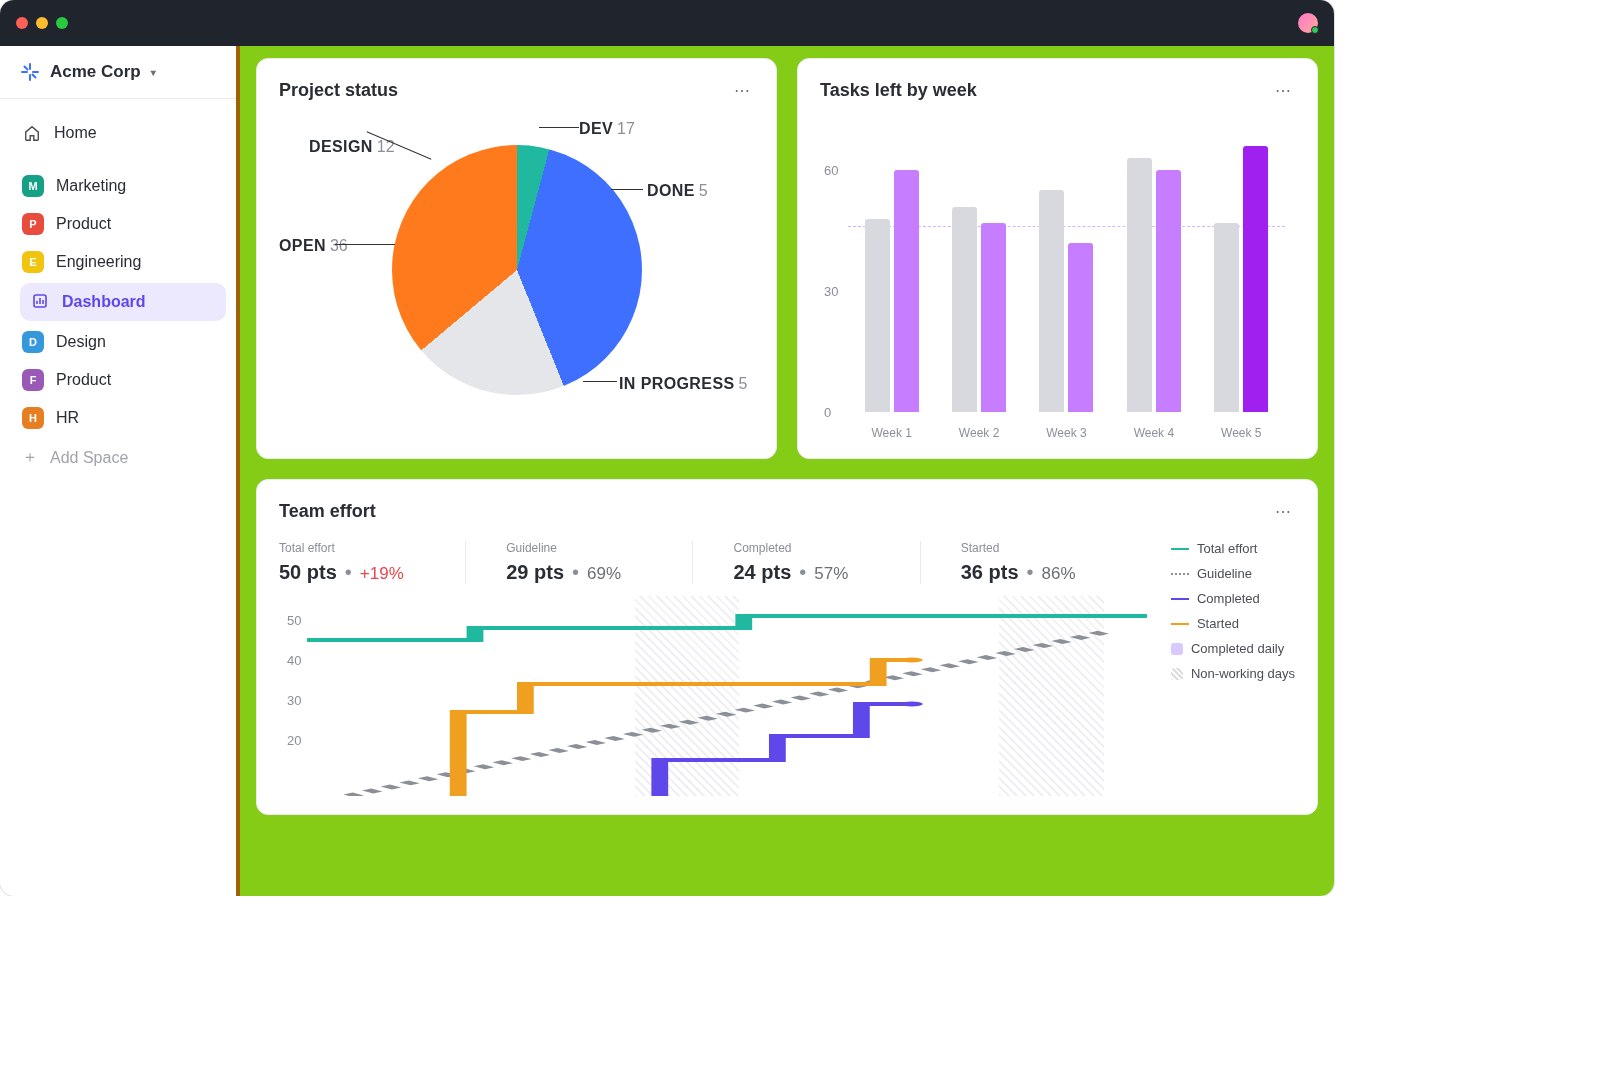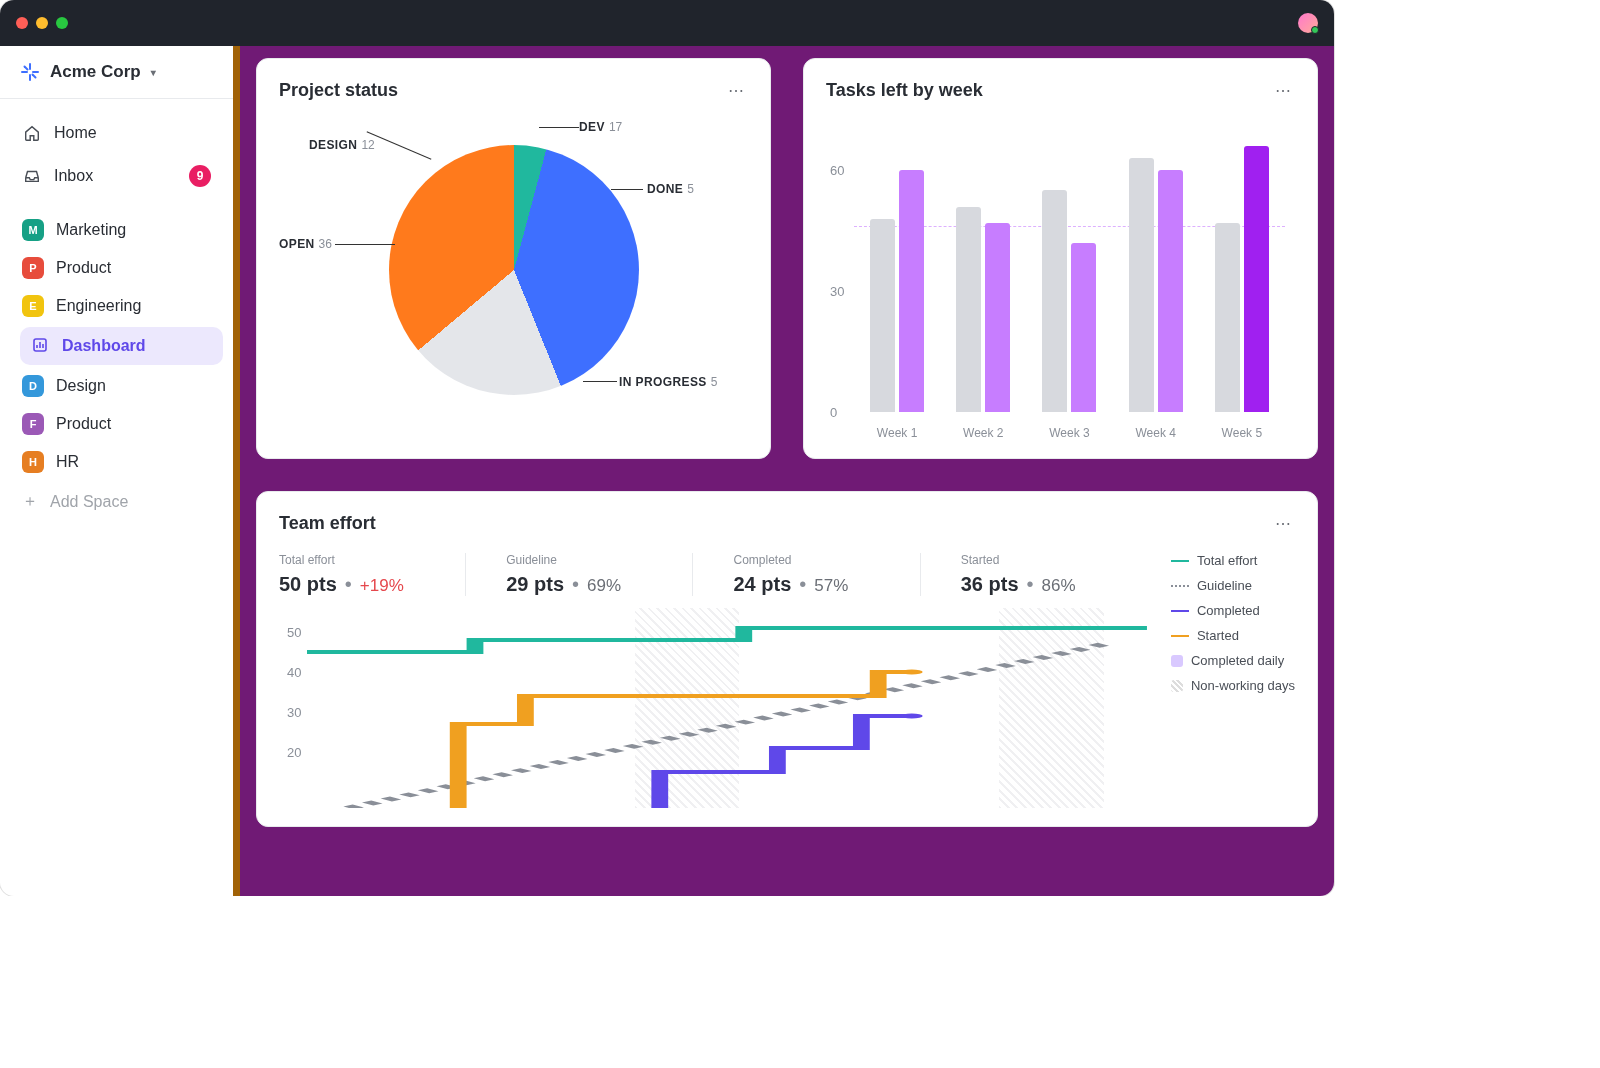--- a/index.html
+++ b/index.html
@@ -5,44 +5,44 @@
 * { margin: 0; padding: 0; box-sizing: border-box; }
 body { font-family: -apple-system, BlinkMacSystemFont, "Segoe UI", Helvetica, Arial, sans-serif; background: #fff; color: #292d34; overflow: hidden; }
 .window { width: 1334px; height: 896px; border-radius: 14px; overflow: hidden; display: flex; flex-direction: column; box-shadow: 0 0 0 1px #e0e0e0; }
 .titlebar { height: 46px; background: #20242c; display: flex; align-items: center; padding: 0 16px; justify-content: space-between; }
 .traffic { display: flex; gap: 8px; }
 .dot { width: 12px; height: 12px; border-radius: 50%; }
 .red{background:#ff5f57}.yellow{background:#ffbd2e}.green{background:#28c840}
 .avatar { width: 20px; height: 20px; border-radius: 50%; background: linear-gradient(135deg,#f7c 0,#fa9 100%); position: relative; }
 .avatar::after { content:''; position:absolute; width:6px; height:6px; background:#34c759; border-radius:50%; bottom:-1px; right:-1px; border:1px solid #20242c;}
 .body { display: flex; height: calc(100% - 46px); }
-.sidebar { width: 240px; border-right: 7px solid #a16207; display: flex; flex-direction: column; padding: 0; }
+.sidebar { width: 240px; border-right: 4px solid #a16207; display: flex; flex-direction: column; padding: 0; }
 .org { display:flex; align-items:center; gap:10px; padding:16px 20px; font-weight:700; font-size:17px; border-bottom:1px solid #e8eaed;}
 .org .chev { color:#6b6f76; font-size:10px; }
 .org-logo { width:20px; height:20px; display:flex; align-items:center; justify-content:center; }
 .nav { padding: 14px 10px; display:flex; flex-direction:column; gap:2px;}
 .nav-item { display:flex; align-items:center; gap:12px; padding:10px 12px; border-radius:8px; cursor:pointer; font-size:16px; font-weight:500;}
 .nav-item .ic { width:20px; height:20px; display:flex; align-items:center; justify-content:center; }
 .badge { margin-left:auto; background:#e91e63; color:#fff; min-width:22px; height:22px; border-radius:11px; font-size:12px; font-weight:700; display:flex; align-items:center; justify-content:center; padding:0 6px;}
 .section-label { padding:20px 22px 10px; font-size:14px; color:#a0a4aa;}
 .space-item { display:flex; align-items:center; gap:12px; padding:8px 22px; cursor:pointer; font-size:16px; font-weight:500;}
 .space-chip { width:22px; height:22px; border-radius:6px; color:#fff; font-size:11px; font-weight:700; display:flex; align-items:center; justify-content:center;}
 .sub-item { display:flex; align-items:center; gap:12px; padding:10px 12px; margin:2px 10px 2px 20px; border-radius:10px; cursor:pointer; font-size:16px; font-weight:600;}
 .sub-item.active { background:#ece8fd; color:#5f48e9;}
 .sub-item .ic { width:18px; height:18px;}
 .add-space { display:flex; align-items:center; gap:12px; padding:10px 22px; color:#a0a4aa; cursor:pointer; font-size:16px;}
-.main { flex:1; padding:12px 16px; overflow:auto; display:grid; grid-template-columns: 1fr 1fr; gap:32px; align-content:start; background:#701a75;}
+.main { flex:1; padding:12px 16px; overflow:auto; display:grid; grid-template-columns: 1fr 1fr; gap:20px; align-content:start; background:#84cc16;}
 .card { border:1px solid #e8eaed; border-radius:12px; padding:18px 22px; background:#fff;}
 .card-header { display:flex; justify-content:space-between; align-items:center; margin-bottom:16px;}
 .card-title { font-size:18px; font-weight:700; }
 .more { color:#6b6f76; cursor:pointer; padding:4px;}
 .wide { grid-column: 1 / span 2; }
 .pie-wrap { display:flex; align-items:center; justify-content:center; height:300px; position:relative;}
 .pie { width:250px; height:250px; border-radius:50%; }
-.pie-label { position:absolute; font-size:12px; color:#292d34; }
+.pie-label { position:absolute; font-size:16px; color:#292d34; }
 .pie-label .cat { font-weight:700; letter-spacing:0.4px;}
 .pie-label .val { color:#8a8f98; margin-left:4px;}
 .bar-chart { height:320px; position:relative; padding-left:28px; padding-bottom:28px;}
 .bar-grid { position:absolute; left:28px; right:10px; top:10px; bottom:28px;}
 .bar-row { position:absolute; left:0; right:0; display:flex; justify-content:space-around; bottom:0; height:100%;}
 .bar-group { display:flex; gap:4px; align-items:flex-end; height:100%; width:54px;}
 .bar { width:25px; border-radius:3px 3px 0 0;}
 .bar.a { background:#d7d9de;}
 .bar.b { background:#c77dff;}
 .bar.b.strong { background:#a020f0;}
@@ -104,29 +104,20 @@
 
       <div class="nav">
         <div class="nav-item">
           <span class="ic">
               <svg width="18" height="18" viewBox="0 0 20 20" fill="none" stroke="#4a4f57" stroke-width="1.6">
                 <path d="M3 9l7-6 7 6v8a1 1 0 01-1 1h-4v-5H8v5H4a1 1 0 01-1-1V9z"></path>
               </svg>
             </span>
           <span>Home</span>
         </div>
-        <div class="nav-item">
-          <span class="ic">
-              <svg width="18" height="18" viewBox="0 0 20 20" fill="none" stroke="#4a4f57" stroke-width="1.6">
-                <path d="M3 12l2-7h10l2 7M3 12v4h14v-4M3 12h4l1 2h4l1-2h4"></path>
-              </svg>
-            </span>
-          <span>Inbox</span>
-          <span class="badge">9</span>
-        </div>
       </div>
 
 
       <div class="space-item">
         <span class="space-chip" style="background:#16a085">M</span>
         <span>Marketing</span>
       </div>
       <div class="space-item">
         <span class="space-chip" style="background:#e74c3c">P</span>
         <span>Product</span>

